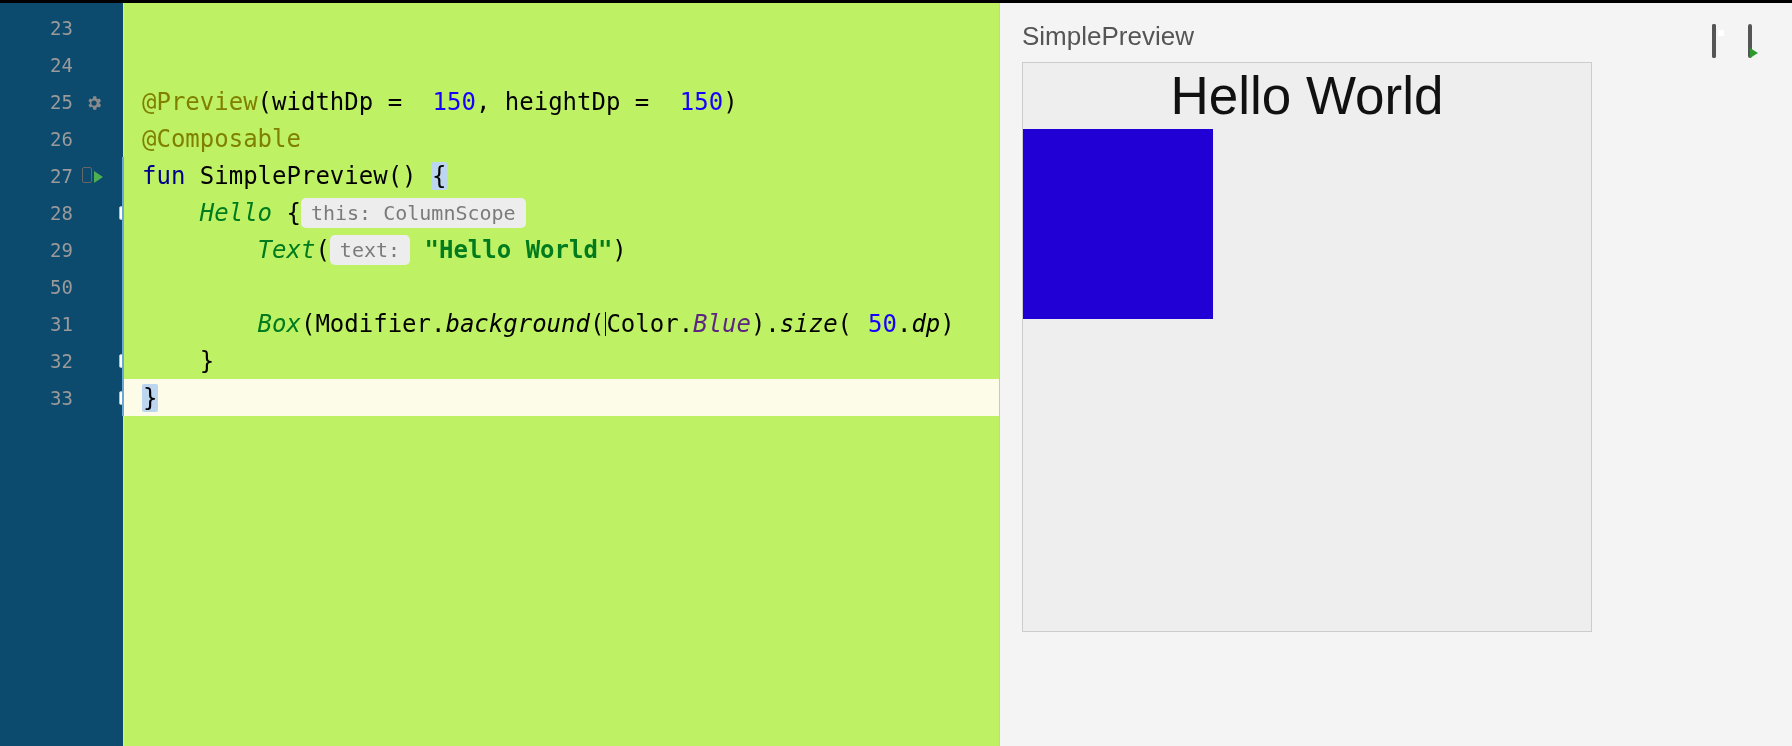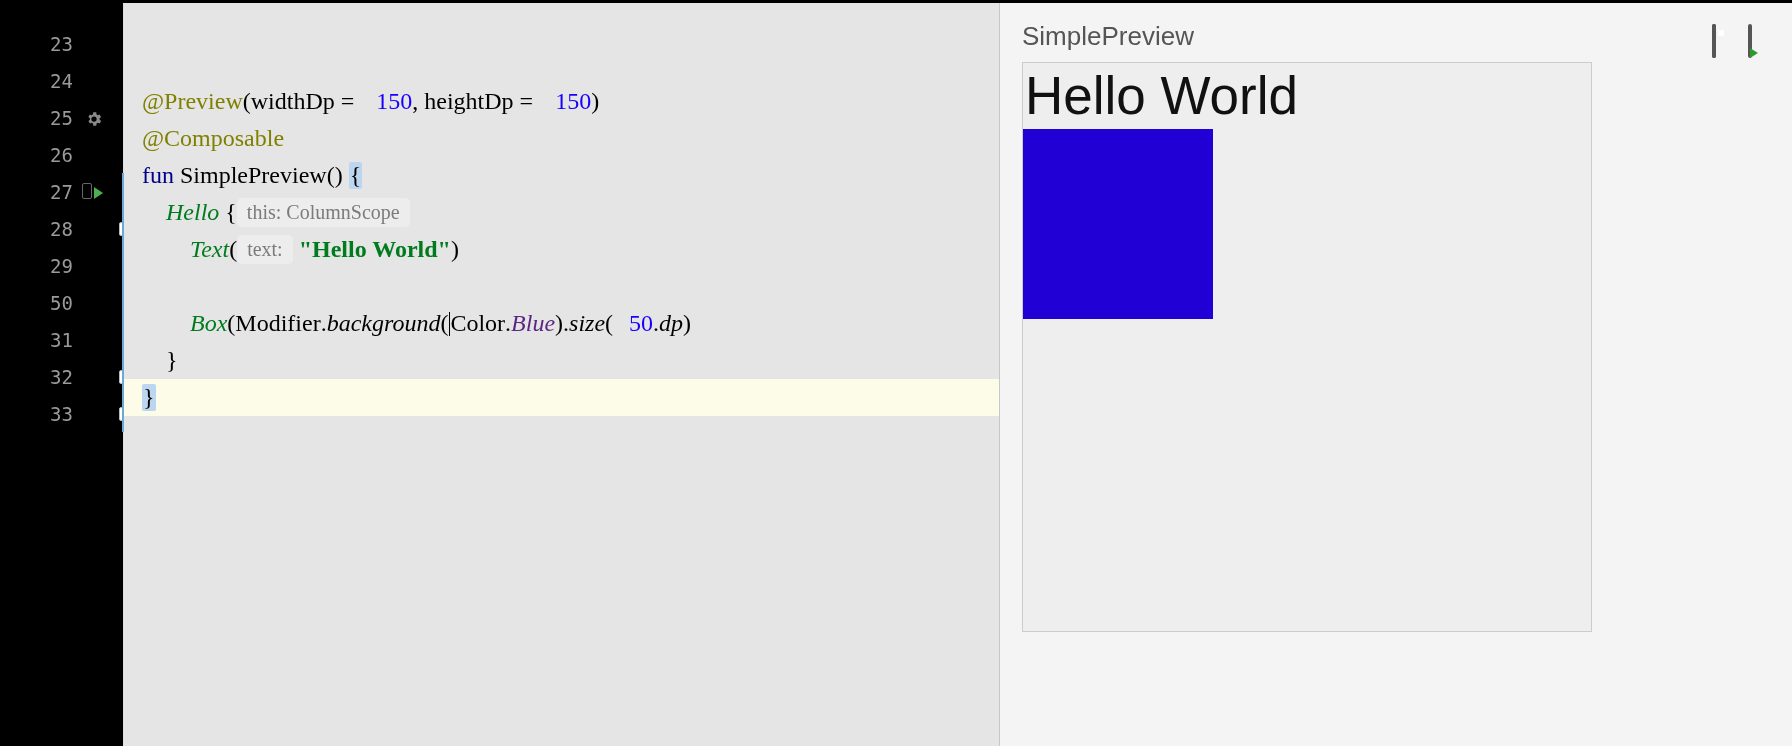--- a/index.html
+++ b/index.html
@@ -14,23 +14,23 @@
   }
   .root {
     display: flex;
     width: 100%;
     height: 100%;
     border-top: 3px solid #000;
   }
   
   .gutter {
     width: 124px;
-    background: #000000;
+    background: #0c4a6e;
     border-right: 1px solid #dedede;
-    padding-top: 22px;
+    padding-top: 6px;
     position: relative;
   }
   .gutter-row {
     height: 37px;
     display: flex;
     align-items: center;
     justify-content: flex-end;
     padding-right: 50px;
     position: relative;
   }
@@ -51,24 +51,23 @@
   .fold-minus {
     position:absolute; right:-10px; top:12px;
     width:14px;height:14px;border:1px solid #b8b8b8;border-radius:2px;background:#fff;
     display:flex; align-items:center; justify-content:center;
   }
   .fold-minus::after{content:"";width:7px;height:1.5px;background:#888;}
   .blue-bar { position:absolute; right:-3px; top:0; bottom:0; width:4px; background:#6aa8d8;}
   
   .code-area {
     flex: 0 0 875px;
-    background:#e5e5e5;
+    background:#bef264;
     position:relative;
     padding-top:6px;
-    font-family:Liberation Serif, serif;
   }
   .code-row { height:37px; display:flex; align-items:center; padding-left:18px; font-size:24px; white-space:pre; }
   .code-row.hl { background:#fcfce8; }
   .tk-ann{color:#808000;}
   .tk-kw{color:#00008b;}
   .tk-num{color:#1800ff;margin-left:16px;}
   .tk-str{color:#007b1e; font-weight:bold;}
   .tk-txt{color:#007b1e; font-style:italic;}
   .tk-id{color:#000;}
   .tk-ext{color:#000; font-style:italic;}
@@ -111,20 +110,21 @@
     border:1px solid #ccc;
     background:#eeeeee;
     display:flex; flex-direction:column;
   }
   .pv-text{
     font-family:-apple-system,"Segoe UI",sans-serif;
     font-size:53px;
     color:#111;
     padding:0 2px;
     line-height:1.25;
+    text-align:center;
   }
   .pv-box{ width:190px; height:190px; background:#2100d5; }
   .scrollbar-v{position:absolute;right:3px;top:0;bottom:0;width:14px;}
 </style>
 </head>
 <body>
 
 <div class="root">
 
   <div class="gutter">

